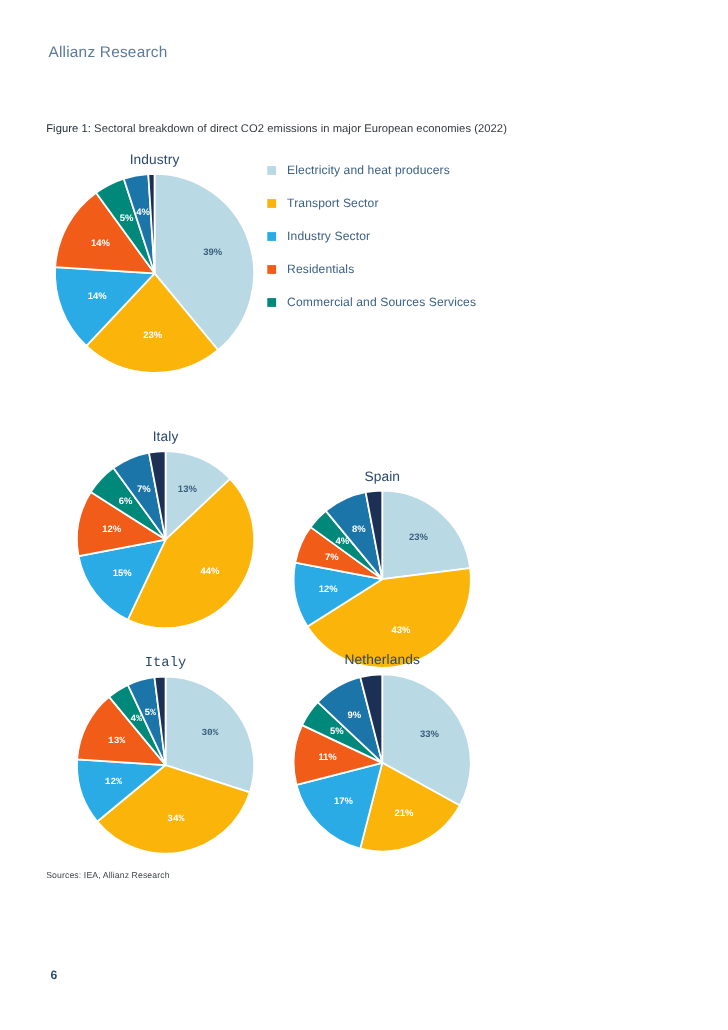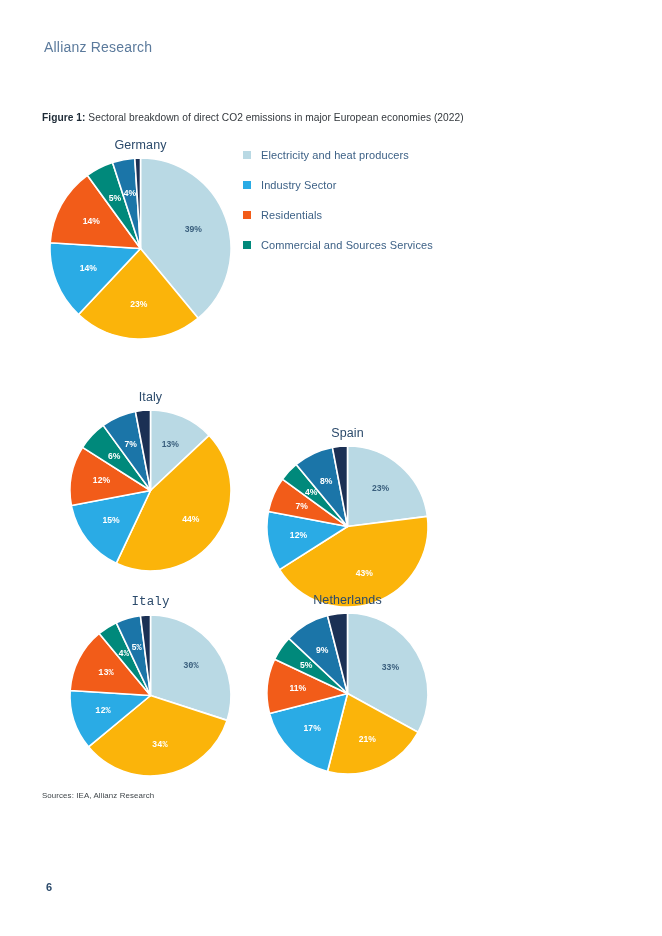--- a/index.html
+++ b/index.html
@@ -24,21 +24,21 @@
   }
 
   .figure-caption {
     position: absolute;
     left: 42px; top: 112px;
     font-size: 10.2px;
     color: #33383d;
     letter-spacing: .05px;
     white-space: nowrap;
   }
-  .figure-caption b { color: #1d2a36; font-weight: bold; }
+  .figure-caption b { color: #1d2a36; font-weight: normal; }
 
   
   .legend {
     position: absolute;
     left: 243px; top: 140px;
     width: 220px;
   }
   .legend-item {
     display: flex;
     align-items: center;
@@ -103,36 +103,40 @@
     <b>Figure 1:</b>
     <span>Sectoral breakdown of direct CO2 emissions in major European economies (2022)</span>
   </div>
 
   <div class="legend" id="legend">
       <div class="legend-item">
         <span class="legend-swatch" style="background: rgb(185, 217, 228);"></span>
         <span class="legend-label">Electricity and heat producers</span>
       </div>
       <div class="legend-item">
+        <span class="legend-swatch" style="background: rgb(251, 180, 10);"></span>
+        <span class="legend-label">Transport Sector</span>
+      </div>
+      <div class="legend-item">
         <span class="legend-swatch" style="background: rgb(42, 171, 229);"></span>
         <span class="legend-label">Industry Sector</span>
       </div>
       <div class="legend-item">
         <span class="legend-swatch" style="background: rgb(242, 92, 25);"></span>
         <span class="legend-label">Residentials</span>
       </div>
       <div class="legend-item">
         <span class="legend-swatch" style="background: rgb(0, 137, 123);"></span>
         <span class="legend-label">Commercial and Sources Services</span>
       </div>
     </div>
 
   <div id="pies">
       <div class="pie-block" style="left: 48px; top: 138px; width: 185px;">
-        <div class="pie-title">Germany</div>
+        <div class="pie-title">Industry</div>
         <div class="pie-wrap">
           <svg class="pie-svg" width="185" height="185" viewBox="0 0 185 185">
             <path d="M 92.5 92.5 L 92.50 2.00 A 90.5 90.5 0 0 1 150.19 162.23 Z" fill="#b9d9e4" stroke="#ffffff" stroke-width="1.6" stroke-linejoin="round"></path>
             <path d="M 92.5 92.5 L 150.19 162.23 A 90.5 90.5 0 0 1 30.55 158.47 Z" fill="#fbb40a" stroke="#ffffff" stroke-width="1.6" stroke-linejoin="round"></path>
             <path d="M 92.5 92.5 L 30.55 158.47 A 90.5 90.5 0 0 1 2.18 86.82 Z" fill="#2aabe5" stroke="#ffffff" stroke-width="1.6" stroke-linejoin="round"></path>
             <path d="M 92.5 92.5 L 2.18 86.82 A 90.5 90.5 0 0 1 39.31 19.28 Z" fill="#f25c19" stroke="#ffffff" stroke-width="1.6" stroke-linejoin="round"></path>
             <path d="M 92.5 92.5 L 39.31 19.28 A 90.5 90.5 0 0 1 64.53 6.43 Z" fill="#00897b" stroke="#ffffff" stroke-width="1.6" stroke-linejoin="round"></path>
             <path d="M 92.5 92.5 L 64.53 6.43 A 90.5 90.5 0 0 1 86.82 2.18 Z" fill="#1b75a8" stroke="#ffffff" stroke-width="1.6" stroke-linejoin="round"></path>
             <path d="M 92.5 92.5 L 86.82 2.18 A 90.5 90.5 0 0 1 92.50 2.00 Z" fill="#1b3054" stroke="#ffffff" stroke-width="1.6" stroke-linejoin="round"></path>
             <text x="145.29" y="73.49" class="slice-label dark">39%</text>

